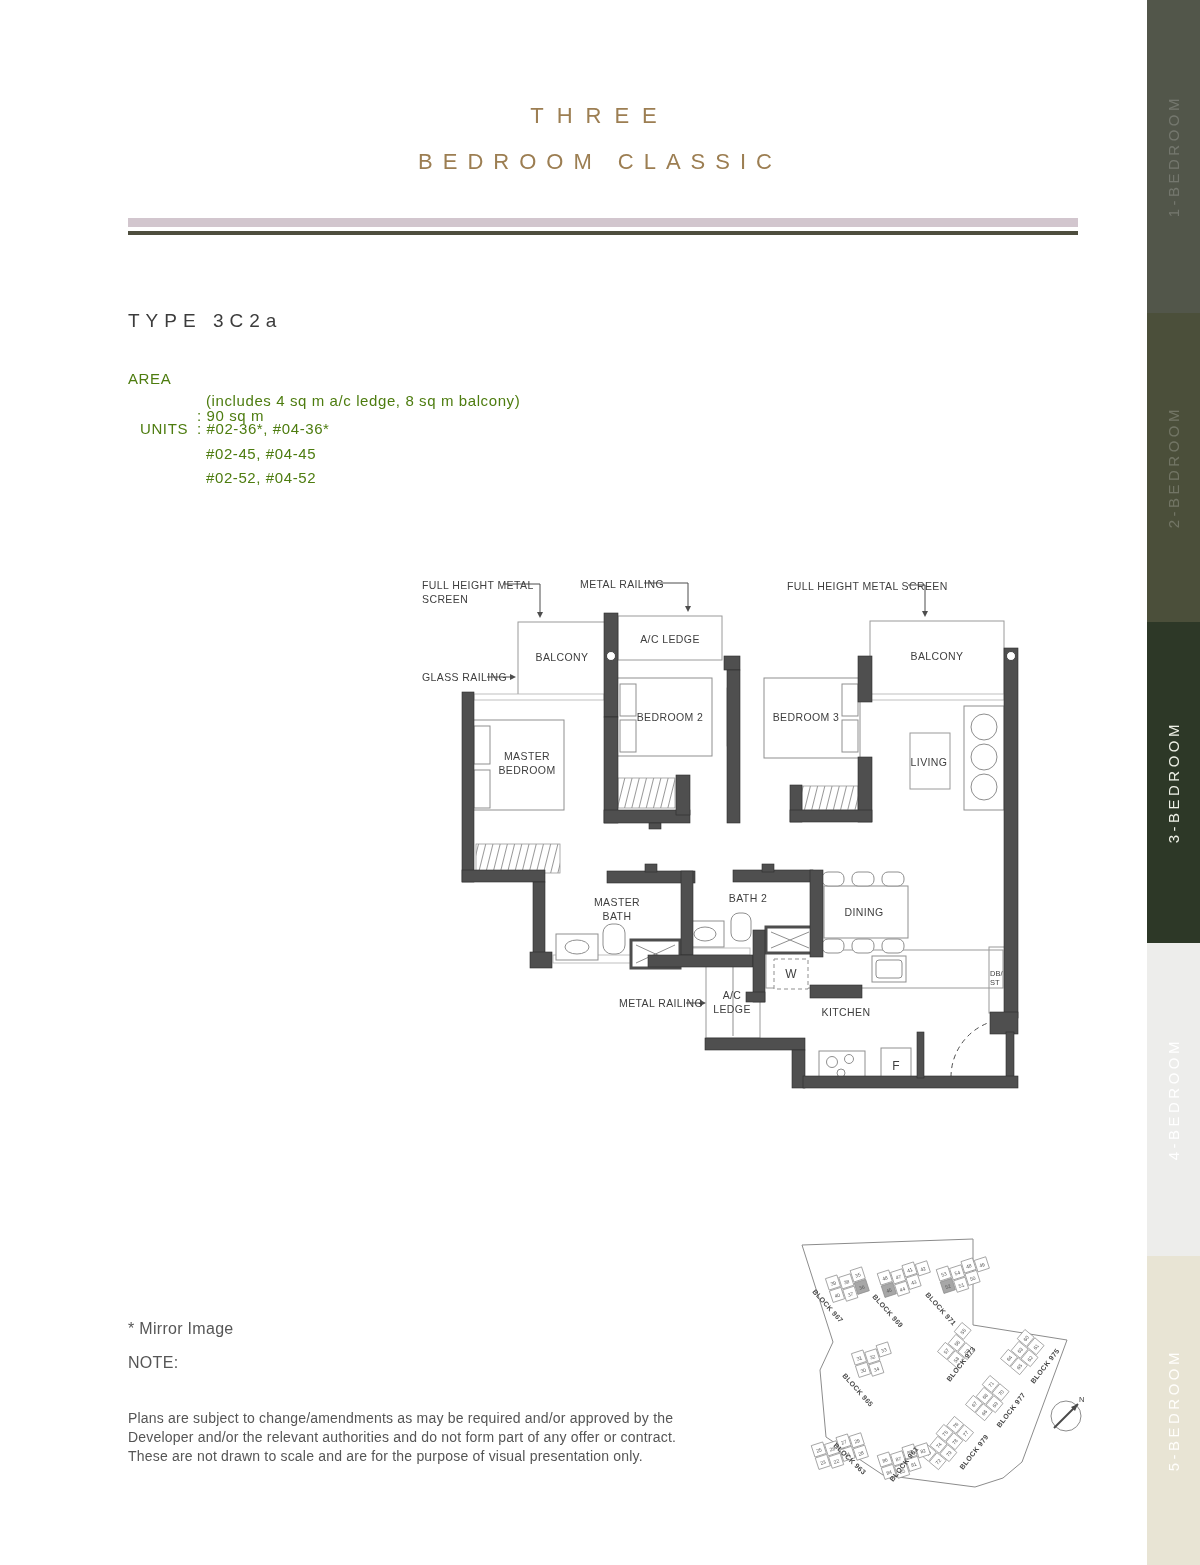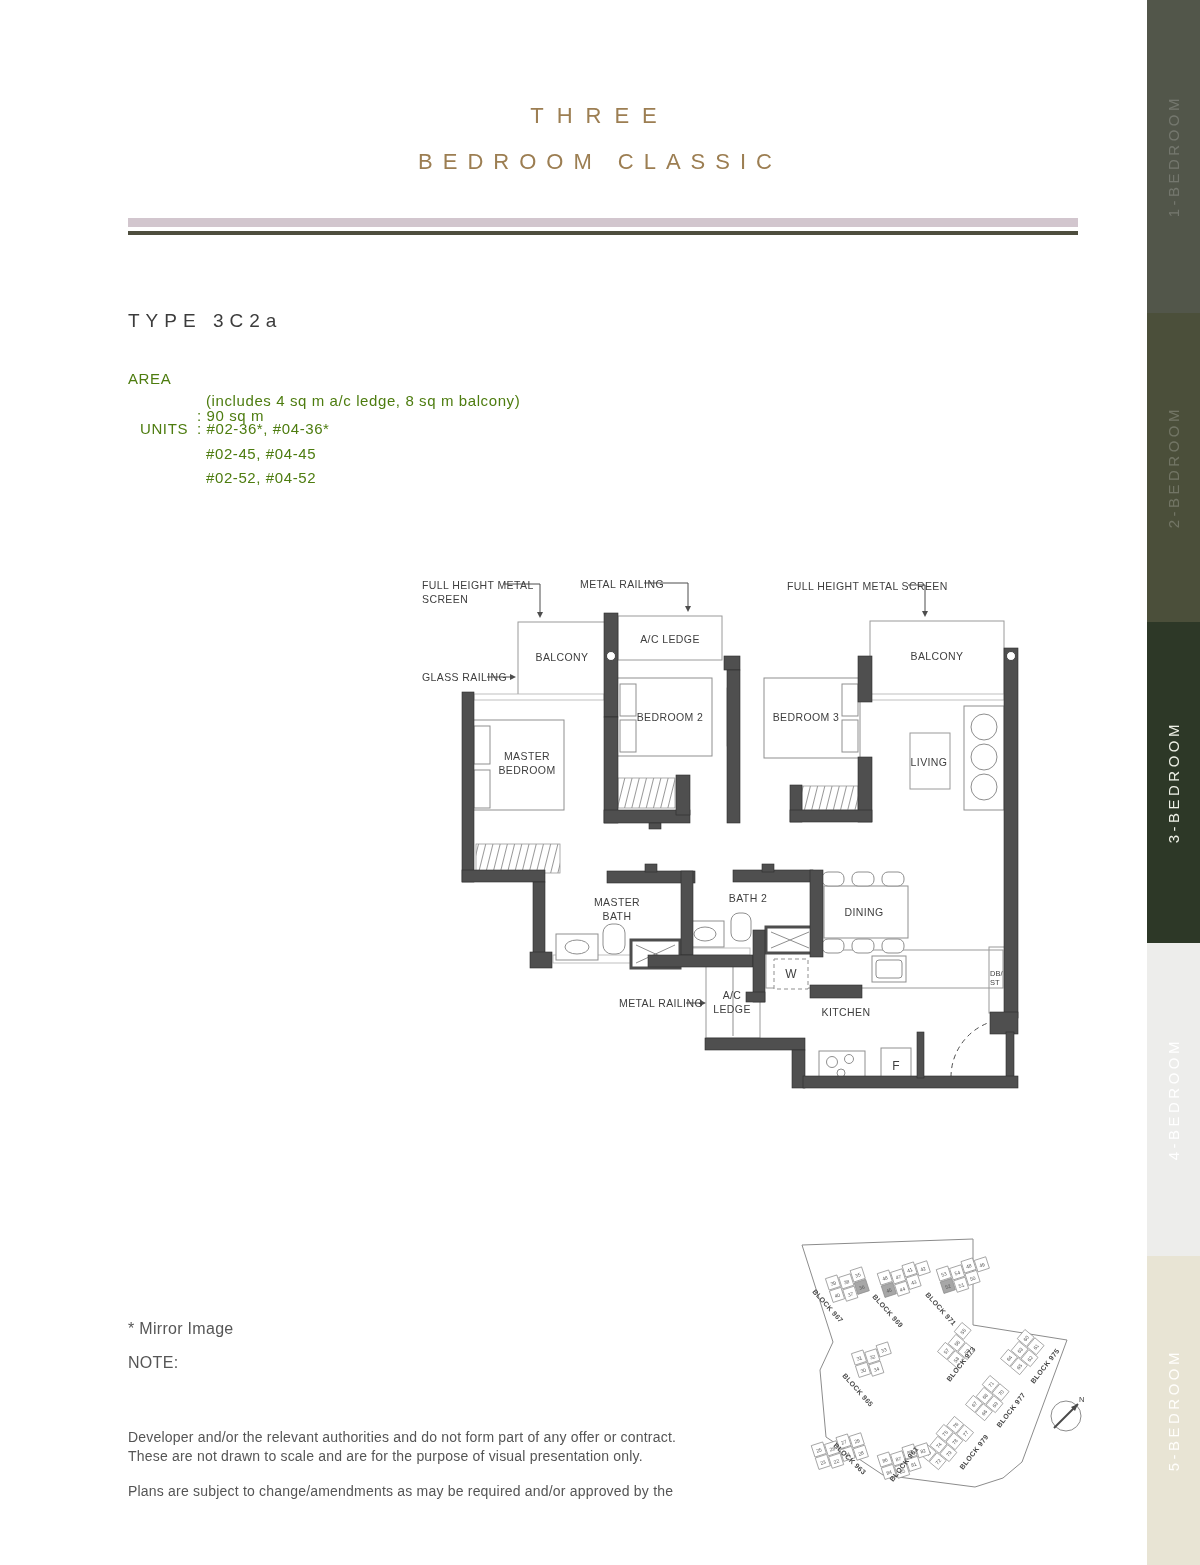--- a/index.html
+++ b/index.html
@@ -19,21 +19,21 @@
   #areaNote{left:206px;top:392px;}
   #unitsLabel{left:140px;top:420px;}
   #unitsValue{left:197px;top:420px;}
   #unitsL2{left:206px;top:445px;}
   #unitsL3{left:206px;top:469px;}
   
   .note{font-size:16px;color:#565656;letter-spacing:0.3px;}
   #noteHead{left:128px;top:1354px;}
   #noteMirror{left:128px;top:1320px;}
   .disc{font-size:14px;color:#555555;letter-spacing:0.2px;}
-  #disc1{left:128px;top:1483px;}
+  #disc1{left:128px;top:1410px;}
   #disc2{left:128px;top:1429px;}
   #disc3{left:128px;top:1448px;}
   
   .seg{position:absolute;left:1147px;width:53px;display:flex;align-items:center;justify-content:center;}
   .seg span{writing-mode:vertical-rl;transform:rotate(180deg);font-size:15px;letter-spacing:3.5px;white-space:nowrap;}
   
   text{font-family:"Liberation Sans",sans-serif;}
   .plabel{font-size:10.5px;fill:#3e3e3e;letter-spacing:0.4px;text-anchor:middle;}
   .ann{font-size:10.5px;fill:#3e3e3e;letter-spacing:0.4px;}
   .tiny{font-size:7.5px;fill:#3e3e3e;}

